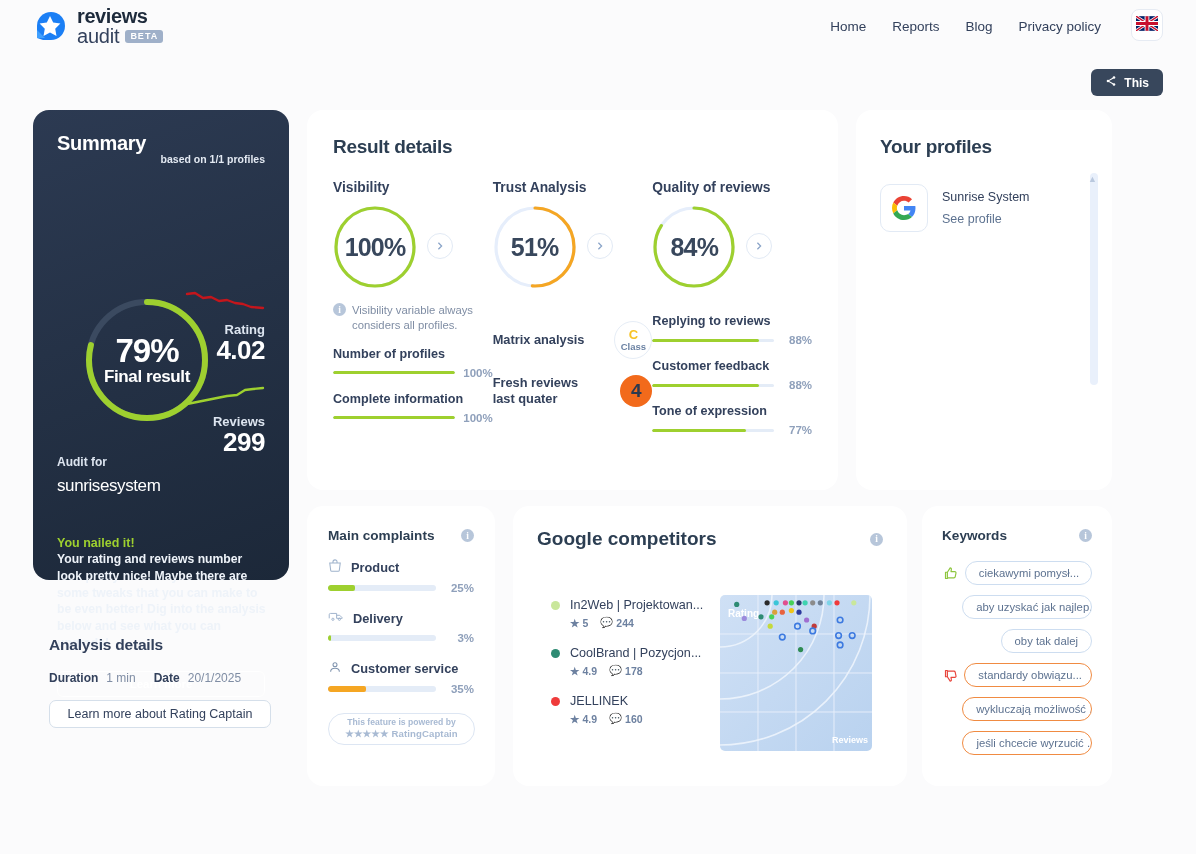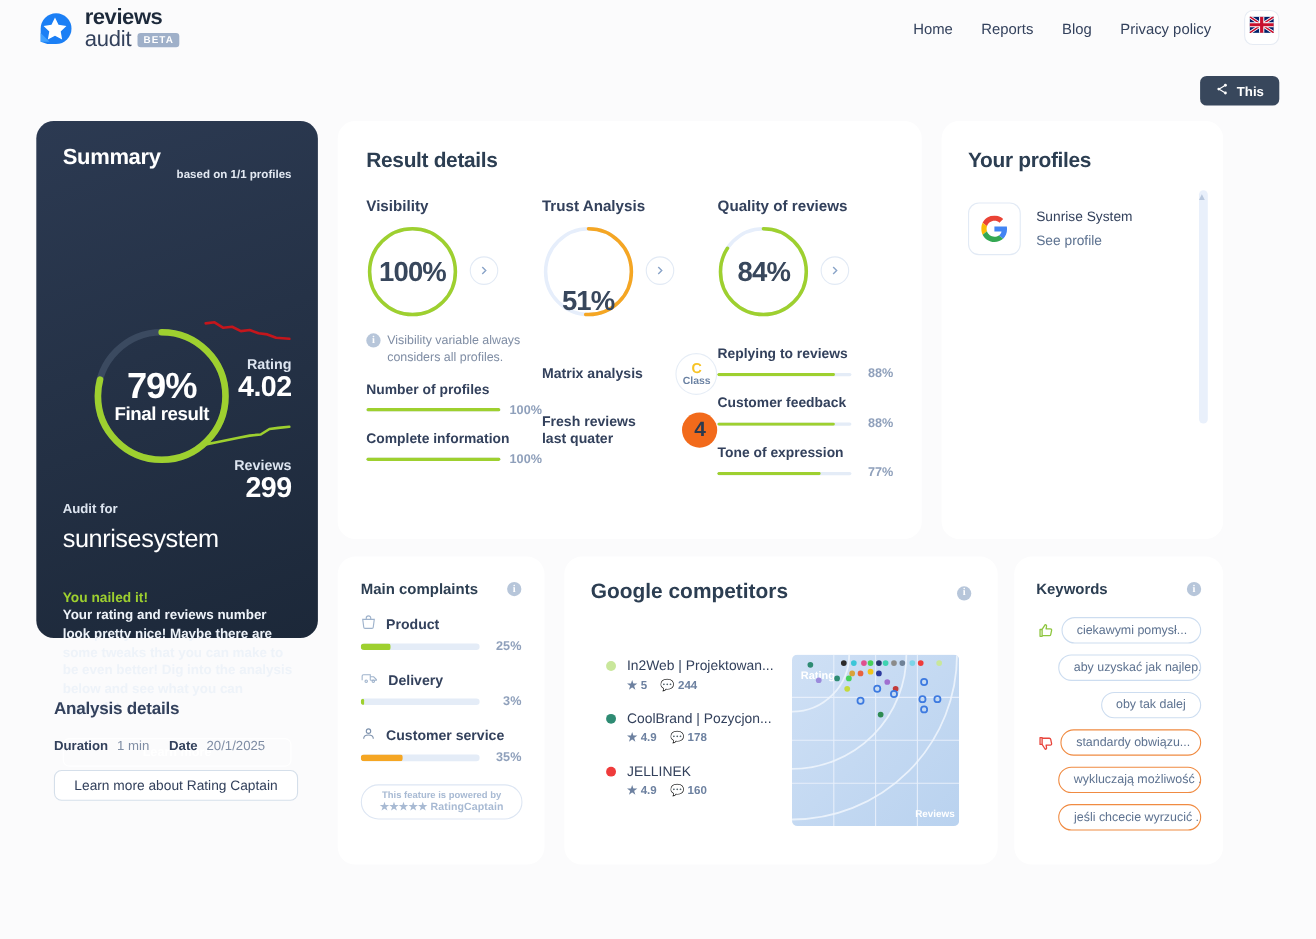--- a/index.html
+++ b/index.html
@@ -51,21 +51,21 @@
     padding: 22px 24px;
   }
   .summary h2 { color: #fff; font-size: 20px; font-weight: bold; letter-spacing: -0.3px; }
   .based-on { position: absolute; right: 24px; top: 43px; color: #e3e9f2; font-size: 10.5px; font-weight: bold; }
   .final-num { font-size: 33px; font-weight: bold; color: #fff; line-height: 1; letter-spacing: -1px; }
   .final-label { font-size: 17px; font-weight: bold; color: #fff; letter-spacing: -0.4px; }
   .spark-block { position: absolute; right: 24px; text-align: right; }
   .spark-label { color: #dde5f0; font-size: 13px; font-weight: bold; }
   .spark-value { color: #fff; font-size: 26px; font-weight: bold; letter-spacing: -0.5px; line-height: 1.05; }
   .audit-for { position: absolute; left: 24px; top: 345px; color: #dde5f0; font-size: 12px; font-weight: bold; }
-  .audit-name { position: absolute; left: 24px; top: 366px; color: #fff; font-size: 23px; letter-spacing: -0.4px; }
+  .audit-name { position: absolute; left: 24px; top: 366px; color: #fff; font-size: 17px; letter-spacing: -0.4px; }
   .nailed { position: absolute; left: 24px; top: 426px; color: #9ed02f; font-size: 12.5px; font-weight: bold; }
   .nailed-body { position: absolute; left: 24px; top: 441px; width: 212px; color: #eef3f9; font-size: 12.2px; font-weight: bold; line-height: 1.38; }
   .learn-more {
     position: absolute; left: 24px; top: 561px; width: 208px; height: 26px;
     border: 1px solid #fff; border-radius: 6px; color: #fff; font-size: 11.5px; font-weight: bold;
     display: flex; align-items: center; justify-content: center; cursor: pointer;
   }
 
   
   .analysis { position: absolute; left: 49px; top: 636px; width: 250px; }
@@ -310,21 +310,21 @@
       </div>
 
       <div class="rdcol">
         <div class="col-title">Trust Analysis</div>
         <div style="display:flex;align-items:flex-start;margin-top:10px;">
           <div style="position:relative;width:84px;height:84px;">
             <svg width="84" height="84" viewBox="0 0 84 84">
               <circle cx="42" cy="42" r="39" fill="none" stroke="#e6eefb" stroke-width="3.2"></circle>
               <circle cx="42" cy="42" r="39" fill="none" stroke="#f5a623" stroke-width="3.2" stroke-dasharray="125 245" stroke-linecap="round" transform="rotate(-90 42 42)"></circle>
             </svg>
-            <div style="position:absolute;left:0;top:0;width:84px;height:84px;display:flex;align-items:flex-end;justify-content:center;">
+            <div style="position:absolute;left:0;top:0;width:84px;height:84px;display:flex;align-items:center;justify-content:center;">
               <span class="big-pct">51%</span>
             </div>
           </div>
           <div class="chevbtn" style="margin-left:10px;margin-top:28px;">
             <svg width="8" height="8" viewBox="0 0 10 10" fill="none" stroke="#8aa4c8" stroke-width="1.6">
               <polyline points="3,1 7,5 3,9"></polyline>
             </svg>
           </div>
         </div>
 

